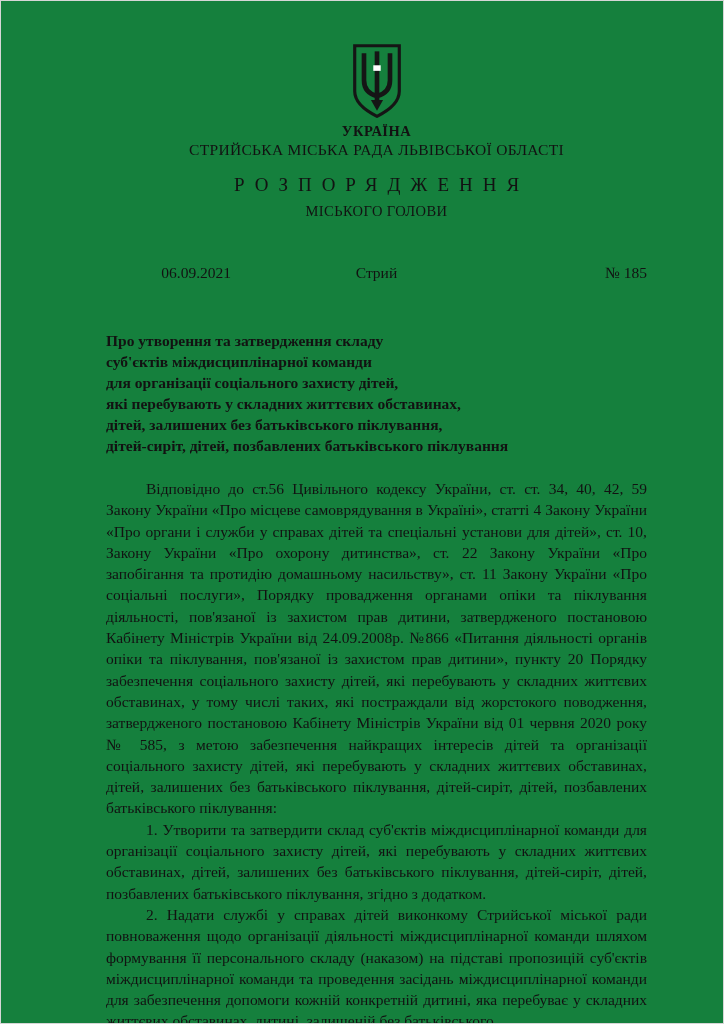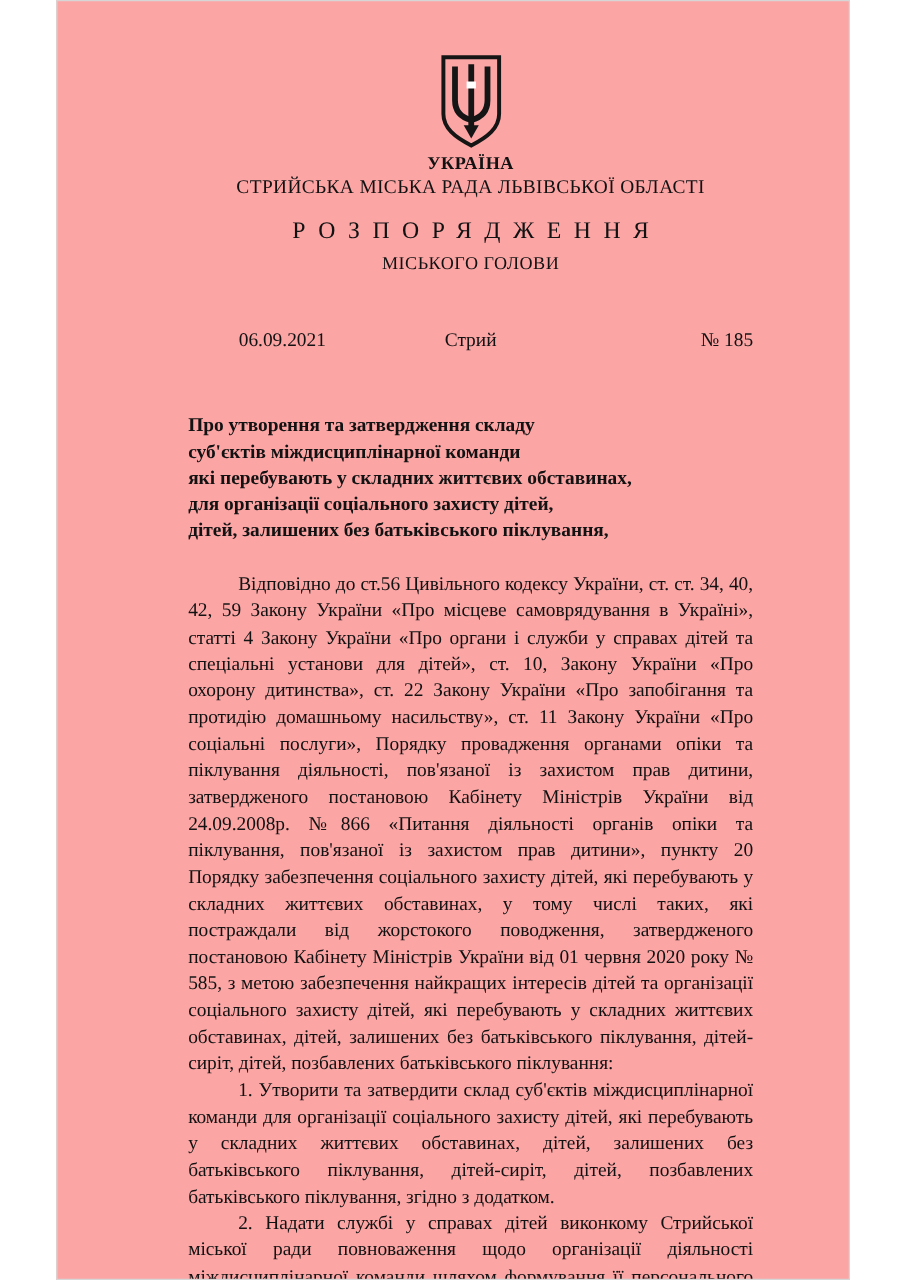--- a/index.html
+++ b/index.html
@@ -1,21 +1,21 @@
 <!DOCTYPE html>
 <html lang="uk"><head>
 <meta charset="utf-8">
 <style>
   html, body { margin: 0; padding: 0; background: #ffffff; }
   .page {
     position: relative;
-    width: 635px;
+    width: 724px;
     height: 1024px;
     margin: 0 auto;
-    background: #fca5a5;
+    background: #15803d;
     border: 1px solid #d6d6d6;
     box-sizing: border-box;
     font-family: "Liberation Serif", "DejaVu Serif", serif;
     color: #121212;
     overflow: hidden;
   }
   .content {
     padding: 42px 76px 0 105px; 
   }
   
@@ -101,23 +101,24 @@
 
     <div class="meta-row">
       <span class="m-left">06.09.2021</span>
       <span class="m-mid">Стрий</span>
       <span class="m-right">№ 185</span>
     </div>
 
     <div class="subject">
       <div>Про утворення та затвердження складу</div>
       <div>суб'єктів міждисциплінарної команди</div>
+      <div>для організації соціального захисту дітей,</div>
       <div>які перебувають у складних життєвих обставинах,</div>
-      <div>для організації соціального захисту дітей,</div>
       <div>дітей, залишених без батьківського піклування,</div>
+      <div>дітей-сиріт, дітей, позбавлених батьківського піклування</div>
     </div>
 
     <div class="body-text">
       <p class="para">Відповідно до ст.56 Цивільного кодексу України, ст. ст. 34, 40, 42, 59 Закону України «Про місцеве самоврядування в Україні», статті 4 Закону України «Про органи і служби у справах дітей та спеціальні установи для дітей», ст. 10, Закону України «Про охорону дитинства», ст. 22 Закону України «Про запобігання та протидію домашньому насильству», ст. 11 Закону України «Про соціальні послуги», Порядку провадження органами опіки та піклування діяльності, пов'язаної із захистом прав дитини, затвердженого постановою Кабінету Міністрів України від 24.09.2008р. №866 «Питання діяльності органів опіки та піклування, пов'язаної із захистом прав дитини», пункту 20 Порядку забезпечення соціального захисту дітей, які перебувають у складних життєвих обставинах, у тому числі таких, які постраждали від жорстокого поводження, затвердженого постановою Кабінету Міністрів України від 01 червня 2020 року № 585, з метою забезпечення найкращих інтересів дітей та організації соціального захисту дітей, які перебувають у складних життєвих обставинах, дітей, залишених без батьківського піклування, дітей-сиріт, дітей, позбавлених батьківського піклування:</p>
       <p class="para">1. Утворити та затвердити склад суб'єктів міждисциплінарної команди для організації соціального захисту дітей, які перебувають у складних життєвих обставинах, дітей, залишених без батьківського піклування, дітей-сиріт, дітей, позбавлених батьківського піклування, згідно з додатком.</p>
       <p class="para">2. Надати службі у справах дітей виконкому Стрийської міської ради повноваження щодо організації діяльності міждисциплінарної команди шляхом формування її персонального складу (наказом) на підставі пропозицій суб'єктів міждисциплінарної команди та проведення засідань міждисциплінарної команди для забезпечення допомоги кожній конкретній дитині, яка перебуває у складних життєвих обставинах, дитині, залишеній без батьківського</p>
     </div>
 
   </div>
 </div>

